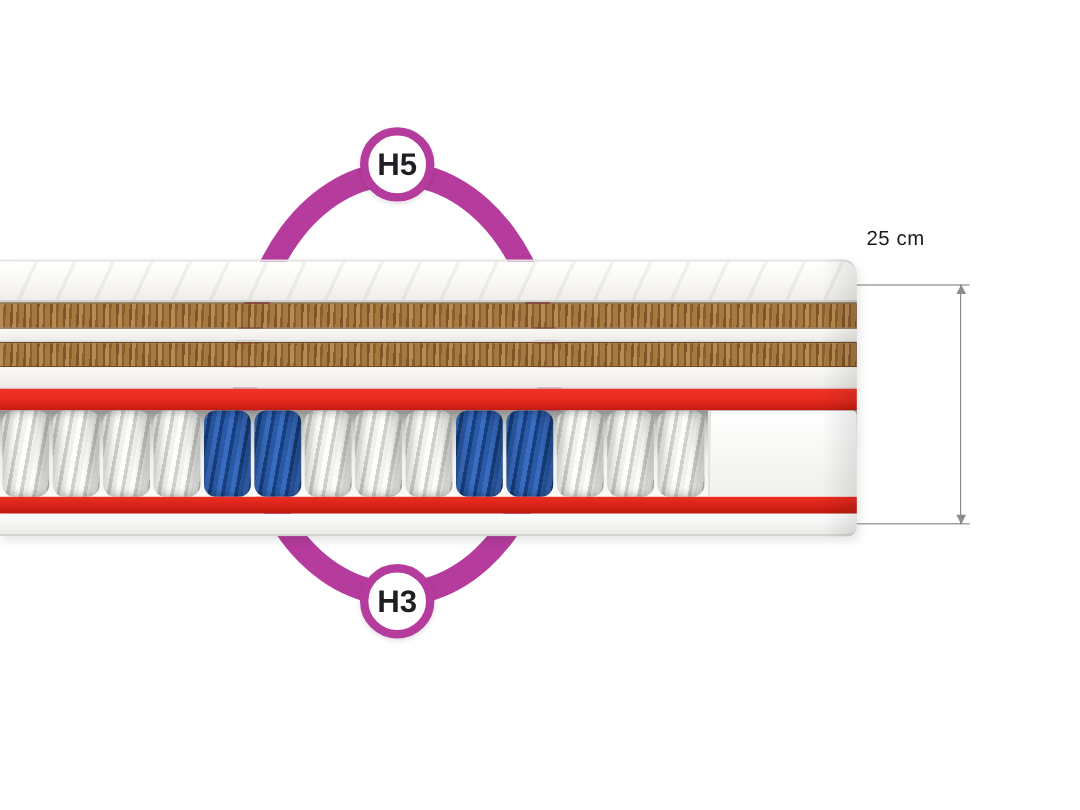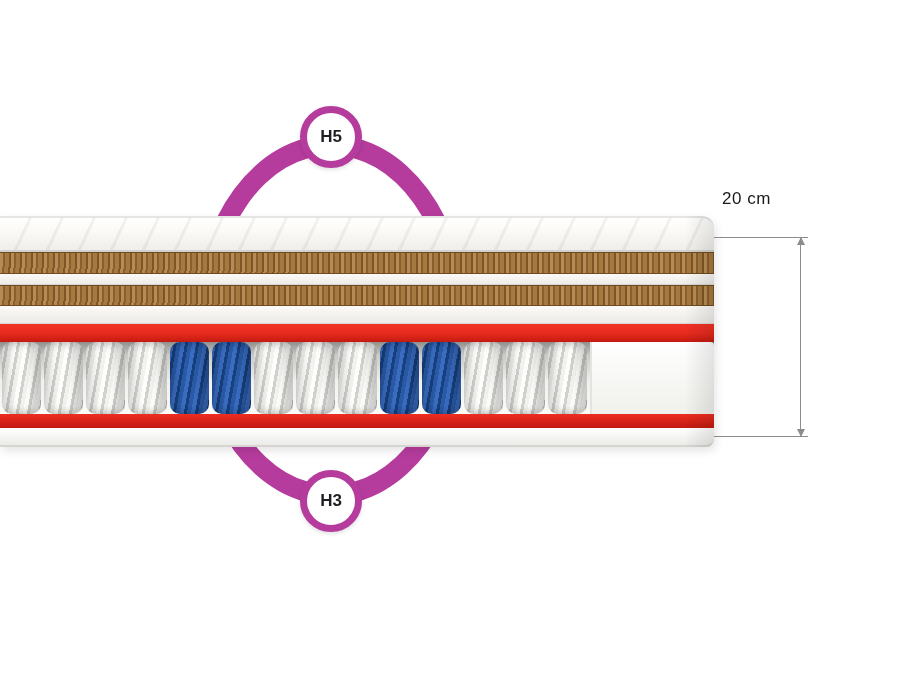--- a/index.html
+++ b/index.html
@@ -12,21 +12,21 @@
   .ring{
     position:absolute;left:194px;top:135px;width:274px;height:370px;
     border:20px solid var(--ring,#b53c9d);border-radius:50%;
     box-sizing:border-box;z-index:1;
   }
   .badge{
     position:absolute;width:62px;height:62px;border-radius:50%;
     background:#ffffff;border:7px solid var(--badge-border,#b53c9d);
     box-sizing:border-box;z-index:3;
     display:flex;align-items:center;justify-content:center;
-    font-size:17px;font-weight:bold;color:var(--badge-text,#1f1f23);
+    font-size:26px;font-weight:bold;color:var(--badge-text,#1f1f23);
     box-shadow:0 2px 4px rgba(0,0,0,.12);
   }
   .badge-top{left:300px;top:106px;}
   .badge-bottom{left:300px;top:470px;justify-content:center;}
 
   
   .mattress{
     position:absolute;left:0;top:216px;width:714px;height:231px;z-index:2;
     filter:drop-shadow(2px 4px 4px rgba(0,0,0,.10));
   }
@@ -140,20 +140,20 @@
         <div class="coil white"></div>
         <div class="coil white"></div>
         <div class="coil white"></div>
         <div class="foam-panel"></div>
     </div>
     <div class="layer redband bottom"></div>
     <div class="layer base"></div>
     <div class="depth"></div>
   </div>
 
-  <div class="dim-label">20 cm</div>
+  <div class="dim-label">25 cm</div>
   <div class="dim-tick top"></div>
   <div class="dim-tick bottom"></div>
   <div class="dim-vline"></div>
   <div class="dim-arrow up"></div>
   <div class="dim-arrow down"></div>
 
 </div>
 
 </body></html>

